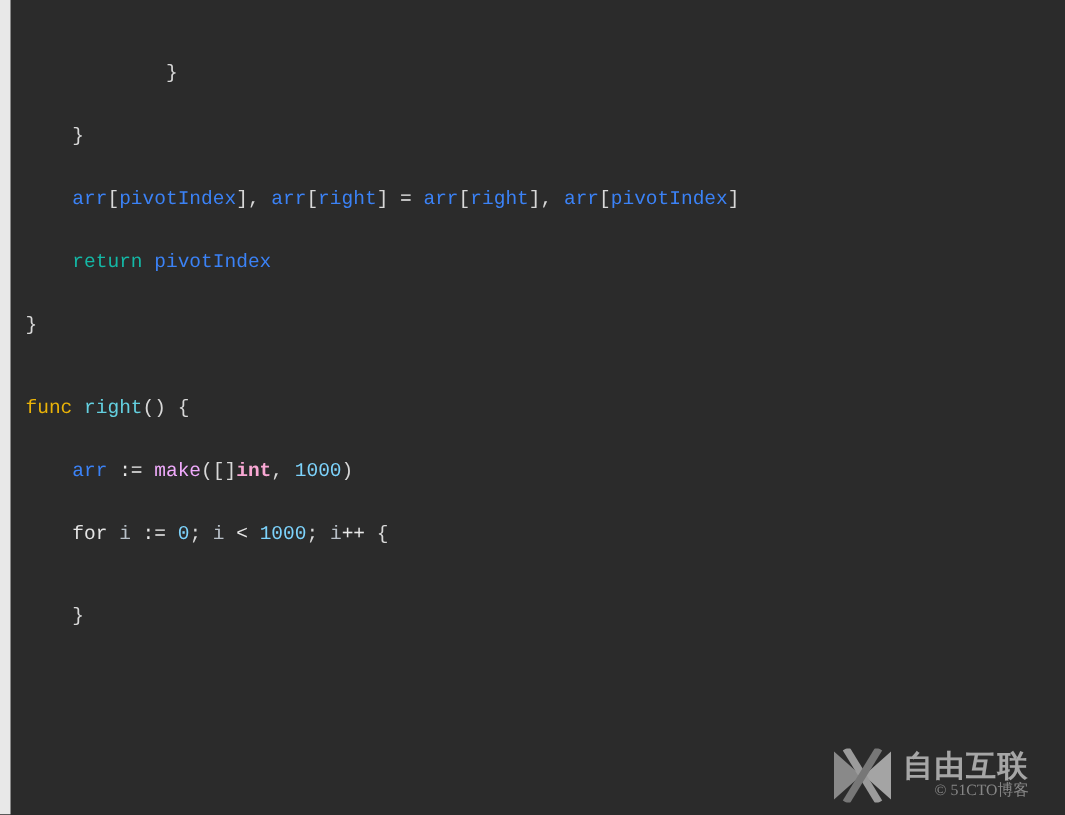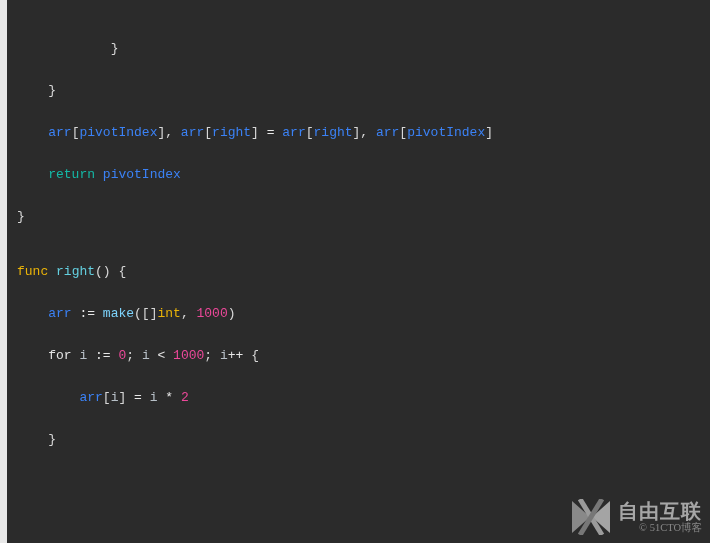--- a/index.html
+++ b/index.html
@@ -26,31 +26,31 @@
     white-space: pre;
   }
   .line { height: 16px; line-height: 16px; display: block; }
   .blank { height: 32px; }
   .punct   { color: #d8d8d8; }
   .ident   { color: #3b82f6; }
   .kw-ret  { color: #14b8a6; }   
   .kw-func { color: #eab308; }   
   .kw-for  { color: #e5e5e5; }   
   .fname   { color: #64d0e0; }   
-  .builtin { color: #7dd3fc; }   
-  .type    { color: #eab308; }   
+  .builtin { color: #f0abfc; }   
+  .type    { color: #f9a8d4; font-weight: bold; }   
   .field   { color: #3b82f6; }   
-  .num     { color: #ec4899; }   
+  .num     { color: #7dd3fc; }   
   .op      { color: #e8e8e8; }
   .op-decl { color: #e8e8e8; }
   .var-i   { color: #b8c0c8; }
 
   .watermark {
     position: absolute;
-    right: 8px;
+    right: 24px;
     bottom: 8px;
     display: flex;
     align-items: center;
     gap: 6px;
     pointer-events: none;
     opacity: 0.65;
   }
   .watermark .x-icon svg { display: block; }
   .watermark .wm-text {
     display: flex;
@@ -88,21 +88,20 @@
 <span class="blank"></span>
 <span class="line"><span class="punct">}</span></span>
 <span class="blank"></span>
 <span class="blank"></span>
 <span class="line"><span class="kw-func">func</span> <span class="fname">right</span><span class="punct">()</span><span class="punct"> {</span></span>
 <span class="blank"></span>
 <span class="line">    <span class="ident">arr</span><span class="op-decl"> := </span><span class="builtin">make</span><span class="punct">([]</span><span class="type">int</span><span class="punct">, </span><span class="num">1000</span><span class="punct">)</span></span>
 <span class="blank"></span>
 <span class="line">    <span class="kw-for">for</span><span> </span><span class="var-i">i</span><span class="op-decl"> := </span><span class="num">0</span><span class="punct">; </span><span class="var-i">i</span><span class="op"> &lt; </span><span class="num">1000</span><span class="punct">; </span><span class="var-i">i</span><span class="op">++</span><span class="punct"> {</span></span>
 <span class="blank"></span>
-<span class="line">        <span class="ident">arr</span><span class="punct">[</span><span class="var-i">i</span><span class="punct">]</span><span class="op"> = </span><span class="var-i">i</span><span class="op"> * </span><span class="num">2</span></span>
 <span class="blank"></span>
 <span class="line">    <span class="punct">}</span></span>
 </div>
 
 <div class="watermark">
   <span class="x-icon">
     <svg width="42" height="36" viewBox="0 0 42 36">
       <path d="M2 2 L20 18 L2 34 Z" fill="#bcbcbc"></path>
       <path d="M40 2 L22 18 L40 34 Z" fill="#e6e6e6"></path>
       <path d="M10 0 L32 36" stroke="#d8d8d8" stroke-width="5"></path>

